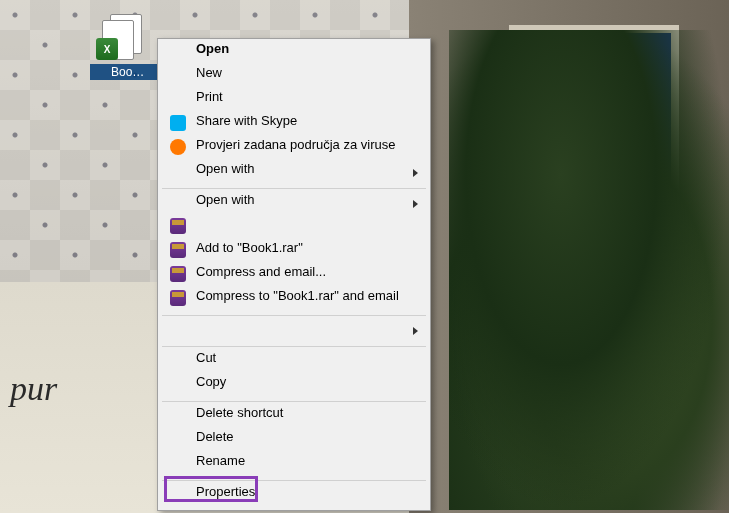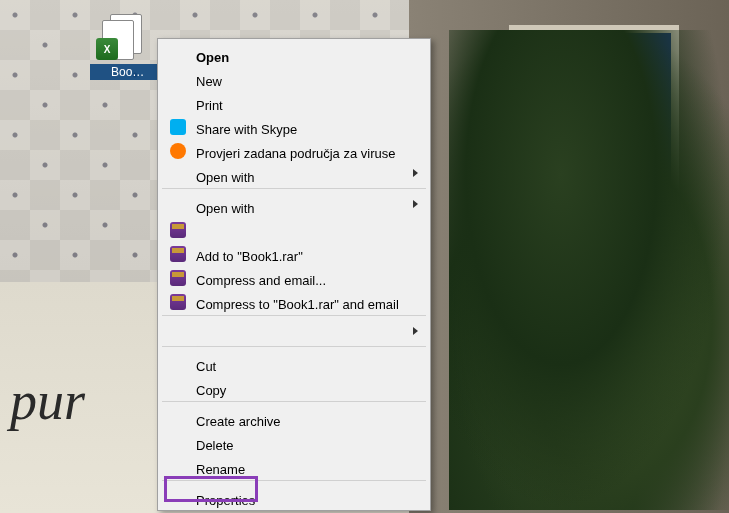--- a/index.html
+++ b/index.html
@@ -2,30 +2,30 @@
 <html><head>
 <meta charset="utf-8">
 <style>
 *{margin:0;padding:0;box-sizing:border-box;font-family:"Segoe UI",Tahoma,sans-serif;font-size:13px;}
 html,body{width:729px;height:513px;overflow:hidden;}
 .desktop{position:relative;width:729px;height:513px;background:linear-gradient(to bottom,#c8c5bf 0%,#b5b2ac 55%,#dedacd 55%,#e8e4d7 100%);}
 .tile-pattern{position:absolute;top:0;left:0;width:100%;height:55%;background-image:radial-gradient(circle at 25% 25%,#5a5a6a 2px,transparent 3px),radial-gradient(circle at 75% 75%,#5a5a6a 2px,transparent 3px),linear-gradient(45deg,#d4d1c9 25%,transparent 25%,transparent 75%,#d4d1c9 75%),linear-gradient(45deg,#d4d1c9 25%,#e6e3db 25%,#e6e3db 75%,#d4d1c9 75%);background-size:60px 60px,60px 60px,60px 60px,60px 60px;background-position:0 0,0 0,0 0,30px 30px;opacity:0.6;}
 .building{position:absolute;right:0;top:0;width:320px;height:100%;background:linear-gradient(to right,#8a8275 0%,#6b6356 100%);}
 .window-frame{position:absolute;right:50px;top:25px;width:170px;height:250px;background:#1a3a7a;border:8px solid #cfc8b8;}
 .foliage{position:absolute;right:0;top:30px;width:280px;height:480px;background:radial-gradient(ellipse at 40% 30%,#2a4020 0%,#1a2f15 40%,transparent 70%),radial-gradient(ellipse at 60% 60%,#3a5028 0%,#2a3f1e 40%,transparent 70%),radial-gradient(ellipse at 30% 80%,#2a4020 0%,#1a2f15 40%,transparent 70%);}
-.script-text{position:absolute;left:10px;top:370px;font-family:cursive;font-size:54px;color:#2a2a2a;font-style:italic;}
+.script-text{position:absolute;left:10px;top:370px;font-family:cursive;font-size:34px;color:#2a2a2a;font-style:italic;}
 .desktop-icon{position:absolute;left:90px;top:14px;width:60px;text-align:center;cursor:pointer;}
 .desktop-icon .icon-img{width:48px;height:48px;margin:0 auto;position:relative;}
 .desktop-icon .sheet{position:absolute;width:32px;height:40px;background:#fff;border:1px solid #888;border-radius:2px;}
 .desktop-icon .sheet.back{right:2px;top:0;}
 .desktop-icon .sheet.front{left:6px;top:6px;}
 .desktop-icon .xl-badge{position:absolute;left:0;bottom:2px;width:22px;height:22px;background:linear-gradient(#3a8a3a,#1e6b1e);border-radius:3px;display:flex;align-items:center;justify-content:center;color:#fff;font-size:10px;font-weight:bold;}
 .desktop-icon .label{margin-top:2px;color:#fff;background:rgba(0,60,120,0.85);padding:1px 21px;display:inline-block;font-size:12px;}
 .context-menu{position:absolute;left:157px;top:38px;width:274px;background:#f0f0f0;border:1px solid #a0a0a0;box-shadow:3px 3px 6px rgba(0,0,0,0.35);padding:2px;}
-.menu-item{display:flex;align-items:flex-end;height:24px;padding:0 28px 0 8px;cursor:default;position:relative;}
+.menu-item{display:flex;align-items:flex-start;height:24px;padding:0 28px 0 8px;cursor:default;position:relative;}
 .menu-item .icon-slot{width:20px;height:20px;margin-right:8px;display:flex;align-items:center;justify-content:center;flex-shrink:0;}
 .menu-item .lbl{flex:1;white-space:nowrap;}
 .menu-item.bold .lbl{font-weight:600;}
 .menu-item .arrow{position:absolute;right:10px;top:50%;transform:translateY(-50%);width:0;height:0;border-left:5px solid #333;border-top:4px solid transparent;border-bottom:4px solid transparent;}
 .separator{height:1px;background:#d0d0d0;margin:3px 2px;}
 .properties-highlight{position:absolute;left:164px;top:476px;width:94px;height:26px;border:3px solid #8a3db8;pointer-events:none;z-index:10;}
 
 .ic{width:16px;height:16px;border-radius:3px;display:block;}
 .ic.skype{background:#00aff0;}
 .ic.avast{background:#ff7800;border-radius:50%;}
@@ -121,21 +121,21 @@
         <span class="icon-slot"></span>
         <span class="lbl">Cut</span>
       </div>
       <div class="menu-item">
         <span class="icon-slot"></span>
         <span class="lbl">Copy</span>
       </div>
       <div class="separator"></div>
       <div class="menu-item">
         <span class="icon-slot"></span>
-        <span class="lbl">Create archive</span>
+        <span class="lbl">Delete shortcut</span>
       </div>
       <div class="menu-item">
         <span class="icon-slot"></span>
         <span class="lbl">Delete</span>
       </div>
       <div class="menu-item">
         <span class="icon-slot"></span>
         <span class="lbl">Rename</span>
       </div>
       <div class="separator"></div>

